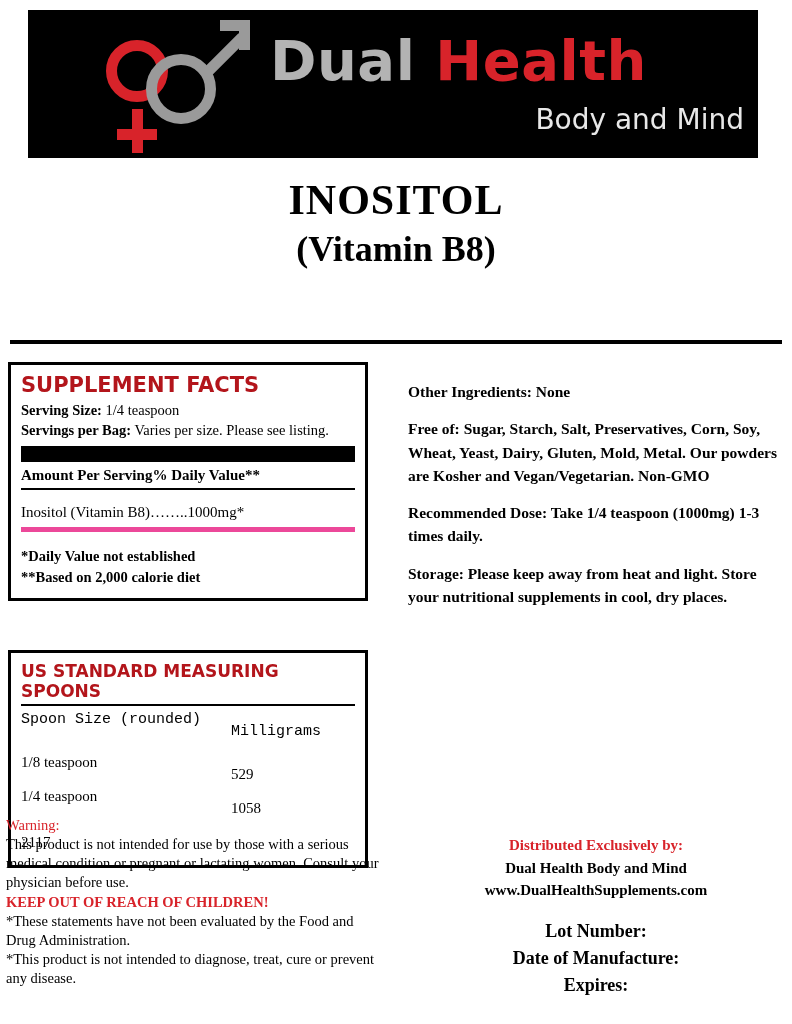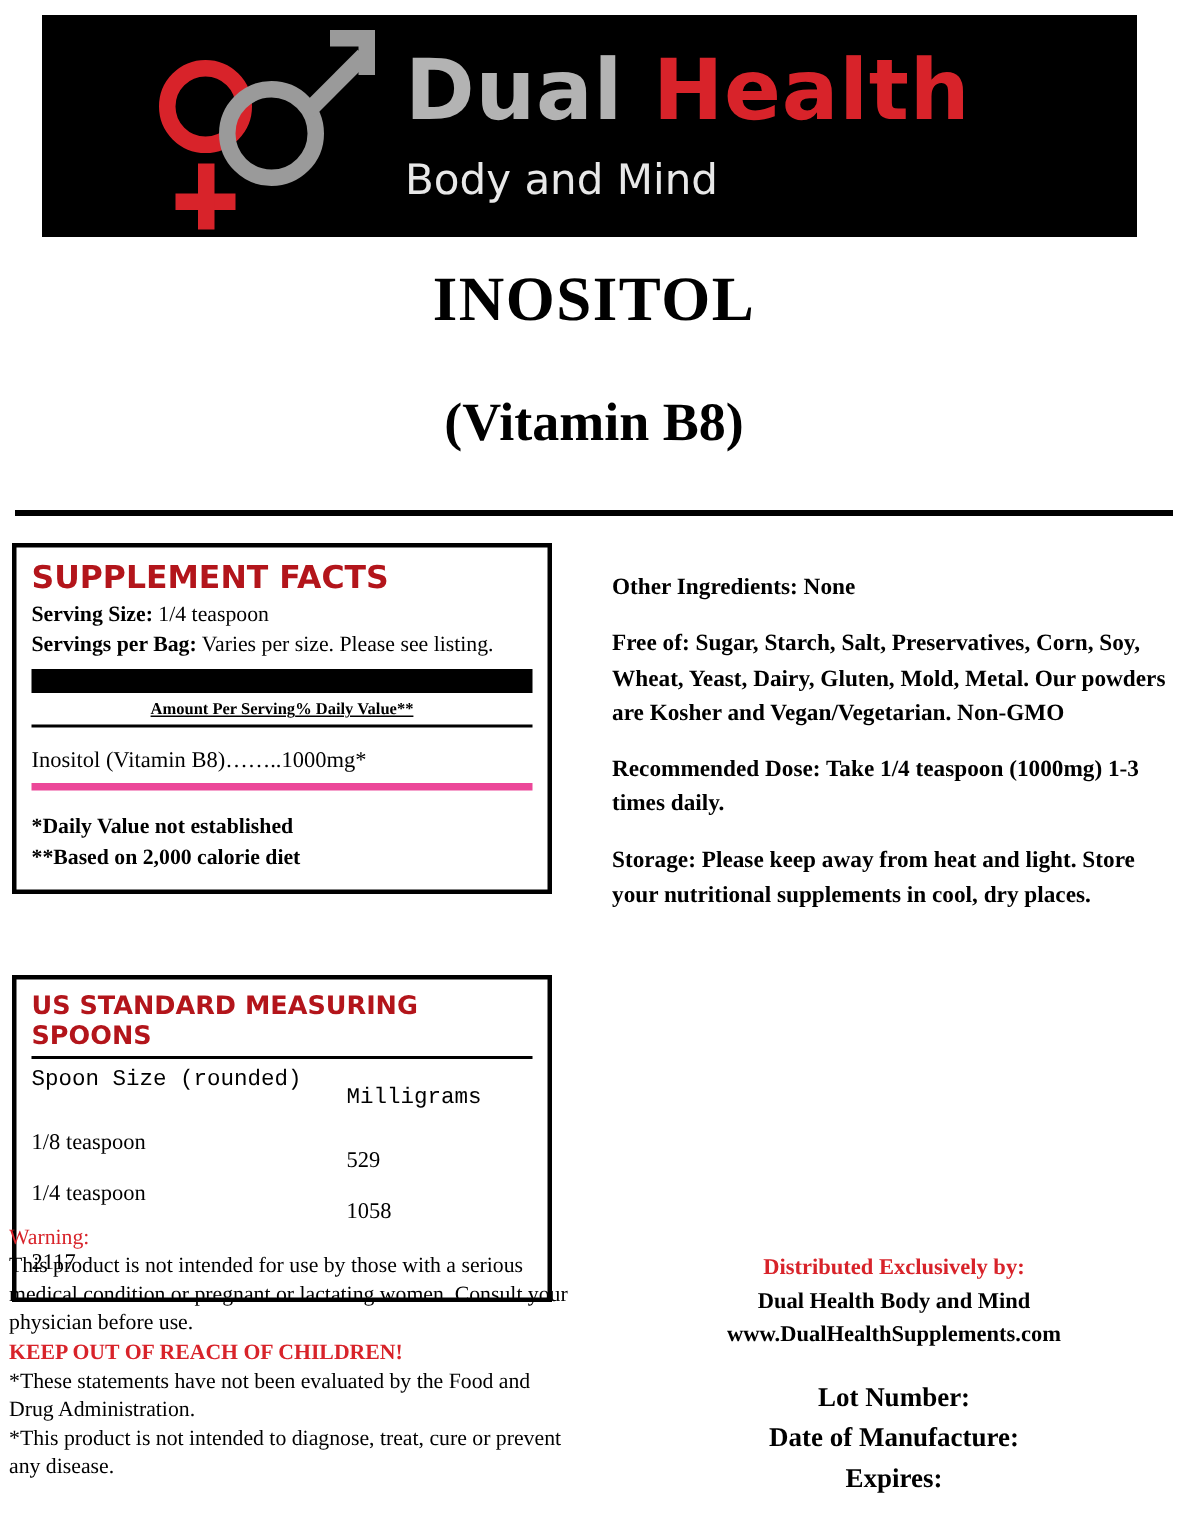--- a/index.html
+++ b/index.html
@@ -44,21 +44,21 @@
     letter-spacing: 0.5px;
     line-height: 1.0;
     white-space: nowrap;
   }
   .logo-dual { color: #b3b3b3; font-weight: bold; }
   .logo-health { color: #d8232a; font-weight: bold; }
   .logo-line2 {
     font-family: "DejaVu Sans", sans-serif;
     font-size: 28px;
     color: #e8e8e8;
-    text-align: left;
+    text-align: right;
     margin-top: 14px;
     padding-right: 14px;
     white-space: nowrap;
   }
 
   
   .sym-female {
     position: absolute;
     left: 6px;
     top: 26px;
@@ -144,21 +144,20 @@
     letter-spacing: 1px;
   }
   .product-subtitle {
     position: absolute;
     left: 0;
     top: 228px;
     width: 792px;
     text-align: center;
     font-size: 36px;
     font-weight: bold;
-    margin-top: 32px;
   }
 
   .divider {
     position: absolute;
     left: 10px;
     top: 340px;
     width: 772px;
     height: 4px;
     background: #000000;
   }
@@ -187,26 +186,25 @@
     line-height: 1.35;
   }
   .facts-line b { font-weight: bold; }
   .black-bar {
     height: 16px;
     background: #000000;
     margin: 6px 0 2px 0;
   }
   .facts-row {
     display: flex;
-    justify-content: center;
-    font-size: 11px;
+    justify-content: flex-start;
+    font-size: 15px;
     font-weight: bold;
     padding: 3px 0 4px 0;
     border-bottom: 2px solid #000000;
-    text-decoration: underline;
   }
   .facts-item {
     display: flex;
     justify-content: flex-start;
     font-size: 15px;
     padding: 14px 0 6px 0;
     border-bottom: 5px solid #ec4899;
   }
   .facts-note {
     font-size: 14.5px;

